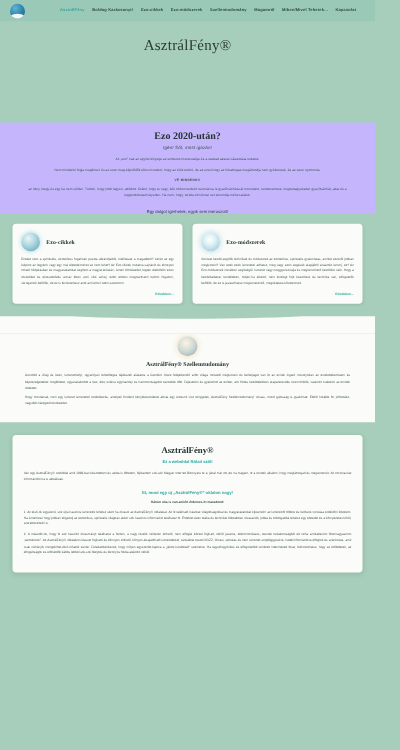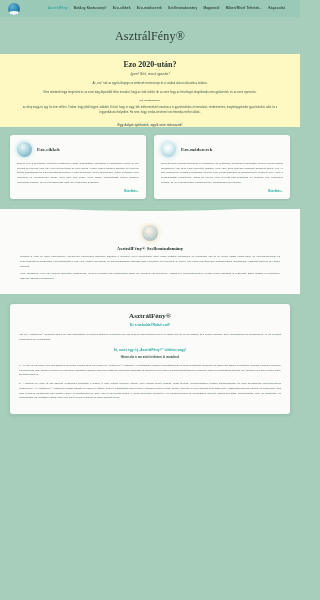--- a/index.html
+++ b/index.html
@@ -81,23 +81,24 @@
   }
   .hero-title {
     font-family: "Liberation Serif", serif;
     font-size: 12px;
     color: #2b3b35;
     letter-spacing: 0.2px;
   }
 
   
   .intro {
-    background: #fef9c3;
+    background: #c4b5fd;
     padding: 6px 22px 0;
     text-align: center;
+    margin-top: 44px;
   }
   .intro h2 {
     font-family: "Liberation Serif", serif;
     font-size: 8px;
     color: #243430;
     margin-bottom: 3px;
   }
   .intro .lead {
     font-size: 3.6px;
     color: #3b554c;

